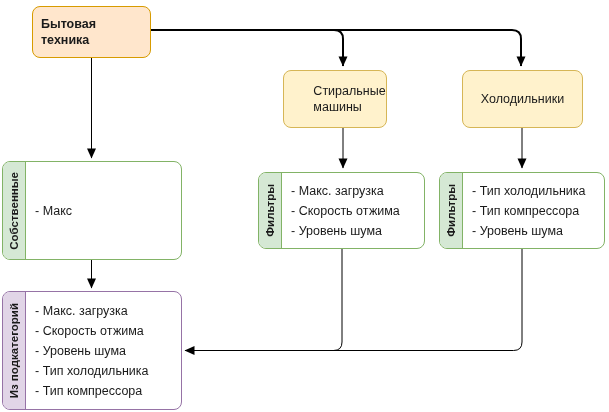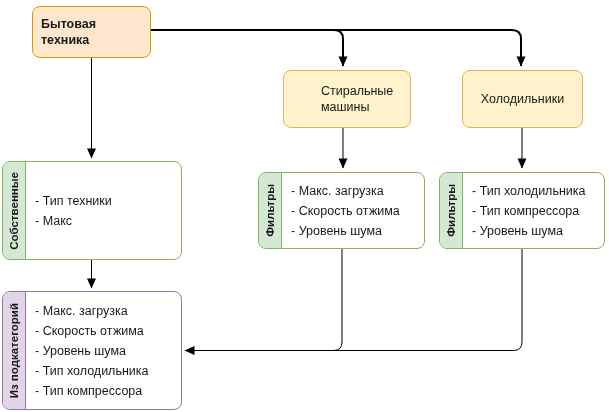--- a/index.html
+++ b/index.html
@@ -61,34 +61,33 @@
 
     <path d="M 522 249 L 522 342 Q 522 350.5 513.5 350.5 L 185 350.5" fill="none" stroke="#000000" stroke-width="1" marker-end="url(#arr)"></path>
 
     <path d="M 342 249 L 342 342 Q 342 350.5 333.5 350.5" fill="none" stroke="#000000" stroke-width="1"></path>
   </svg>
 
   <div class="node plain root-node" style="left:32px; top:6px; width:119px; height:52px;">
     <span>Бытовая техника</span>
   </div>
 
-  <div class="node plain yellow" style="left:283px; top:70px; width:128px; height:58px;padding-left:37px;">
+  <div class="node plain yellow" style="left:283px; top:70px; width:104px; height:58px;padding-left:37px;">
     <span>Стиральные машины</span>
   </div>
 
   <div class="node plain yellow" style="left:462px; top:70px; width:121px; height:58px;">
     <span>Холодильники</span>
   </div>
 
   <div class="node panel green" style="left:2px; top:161px; width:180px; height:99px;">
     <div class="tagstrip">
       <span class="vtext">Собственные</span>
     </div>
     <div class="list">
-      <div>- Тип техники</div>
       <div>- Макс</div>
     </div>
   </div>
 
   <div class="node panel purple" style="left:2px; top:291px; width:180px; height:119px;">
     <div class="tagstrip">
       <span class="vtext">Из подкатегорий</span>
     </div>
     <div class="list">
       <div>- Макс. загрузка</div>

